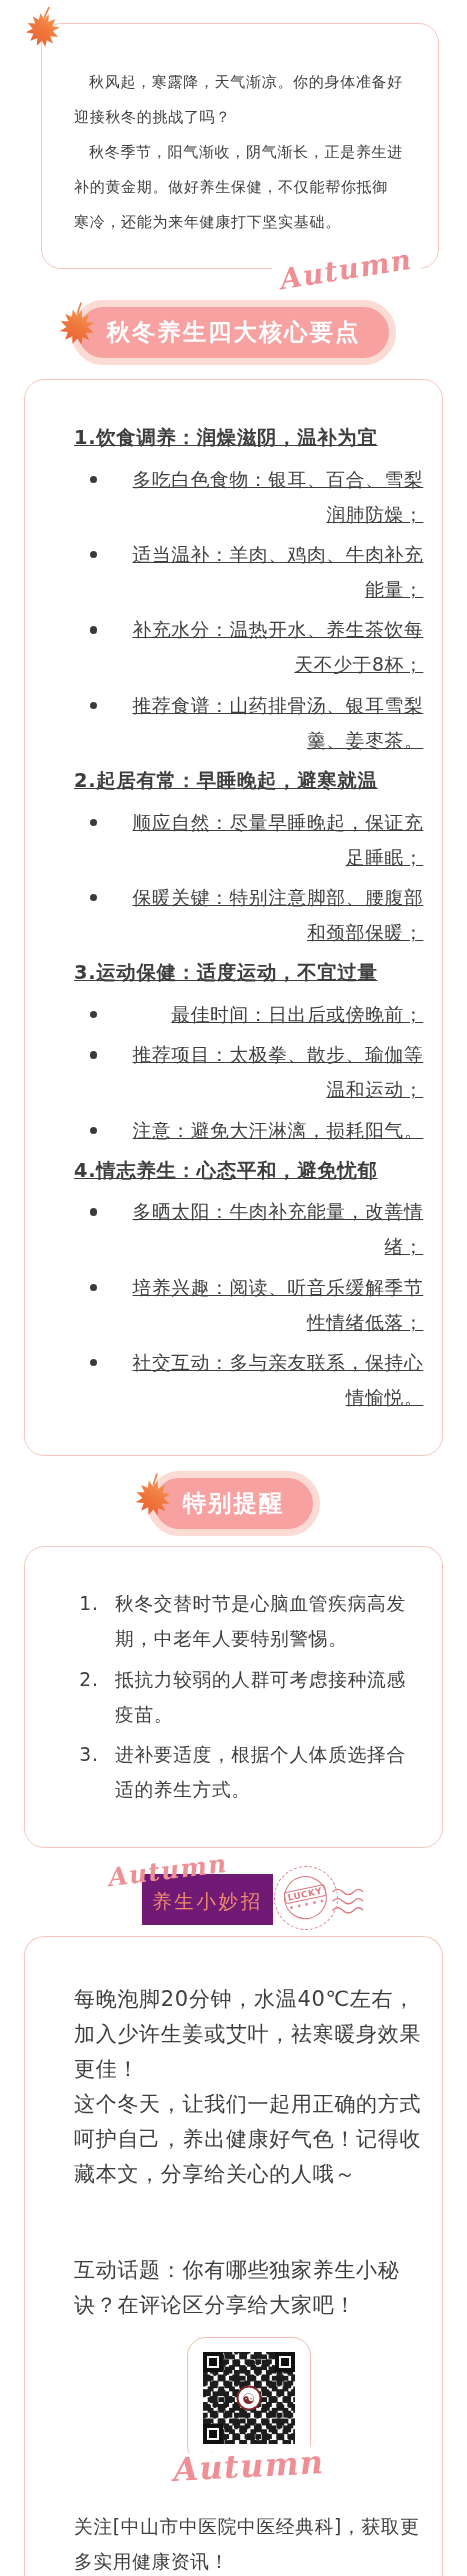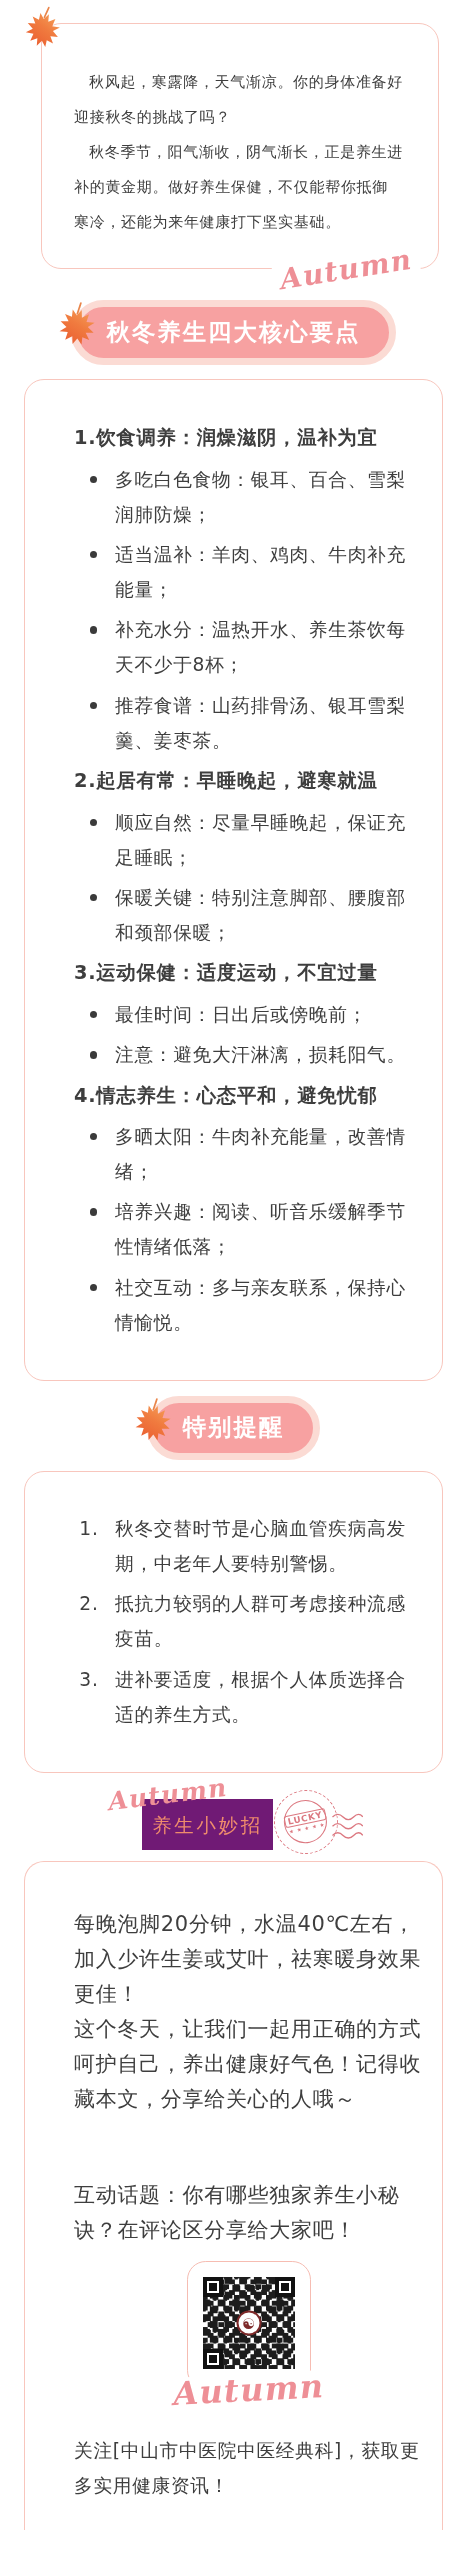--- a/index.html
+++ b/index.html
@@ -48,26 +48,27 @@
     color:#fff; font-weight:bold;
     font-size:23.4px; letter-spacing:2px;
     padding:8.7px 29px 10px;
     text-align:center;
   }
   .leaf-pill { top:-4px; left:-23px; width:43px; height:43px; transform:rotate(-14deg); }
   
   .points-card {
     margin:14.7px 24px 0;
     padding:37px 18.7px 35px 49px;
+    text-decoration:underline;
   }
   .points-card h3 {
     font-size:19.4px; line-height:35px; letter-spacing:0.7px;
     color:#3e3e3e; margin:2.7px 0 6.7px;
   }
-  ul.bullets { list-style:none; }
+  ul.bullets { list-style:none;text-align:right; }
   ul.bullets li {
     position:relative; padding-left:41px; margin-bottom:5.3px;
     font-size:18.7px; line-height:35px; letter-spacing:0.7px;
   }
   ul.bullets li::before {
     content:""; position:absolute; left:16px; top:14px;
     width:7.3px; height:7.3px; border-radius:50%; background:#3a3a3a;
   }
   
   .reminder-card {
@@ -202,20 +203,21 @@
     <li>推荐食谱：山药排骨汤、银耳雪梨羹、姜枣茶。</li>
   </ul>
   <h3>2.起居有常：早睡晚起，避寒就温</h3>
   <ul class="bullets">
     <li>顺应自然：尽量早睡晚起，保证充足睡眠；</li>
     <li>保暖关键：特别注意脚部、腰腹部和颈部保暖；</li>
   </ul>
   <h3>3.运动保健：适度运动，不宜过量</h3>
   <ul class="bullets">
     <li>最佳时间：日出后或傍晚前；</li>
+    <li>推荐项目：太极拳、散步、瑜伽等温和运动；</li>
     <li>注意：避免大汗淋漓，损耗阳气。</li>
   </ul>
   <h3>4.情志养生：心态平和，避免忧郁</h3>
   <ul class="bullets">
     <li>多晒太阳：牛肉补充能量，改善情绪；</li>
     <li>培养兴趣：阅读、听音乐缓解季节性情绪低落；</li>
     <li>社交互动：多与亲友联系，保持心情愉悦。</li>
   </ul>
 </section>
 

